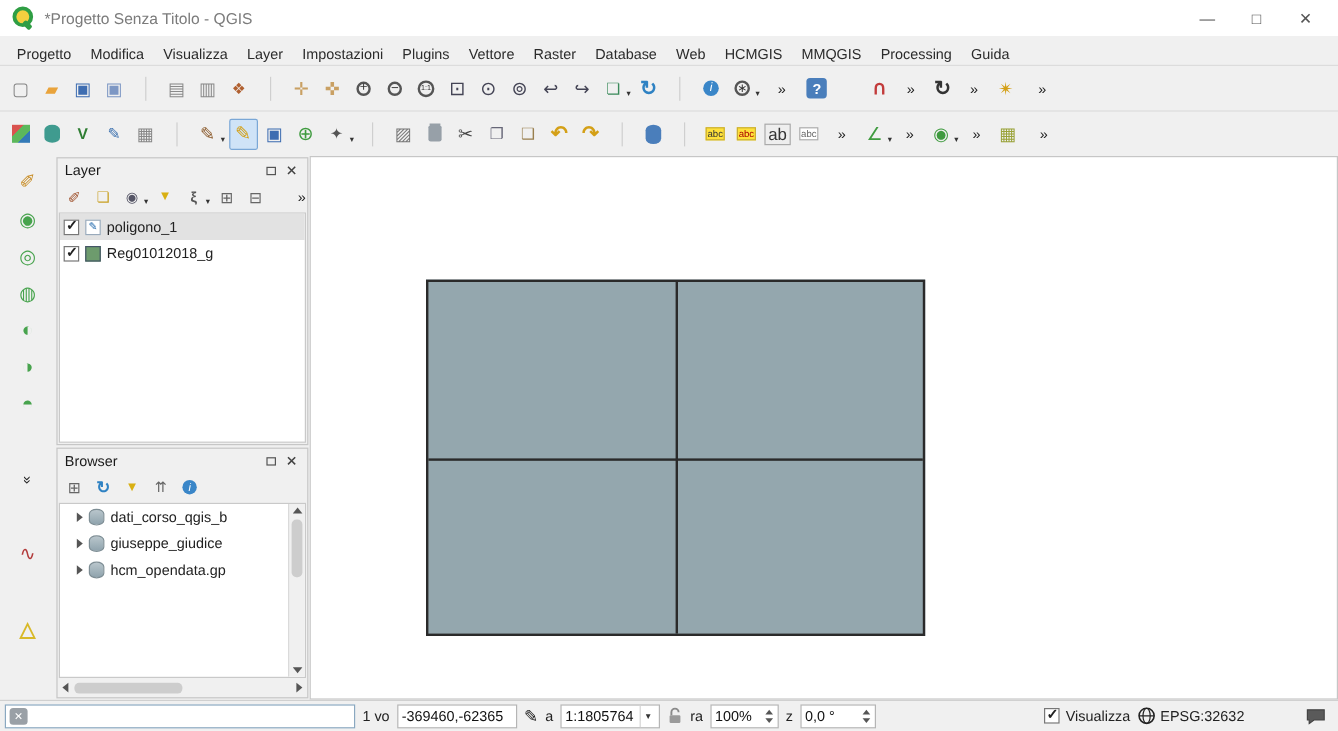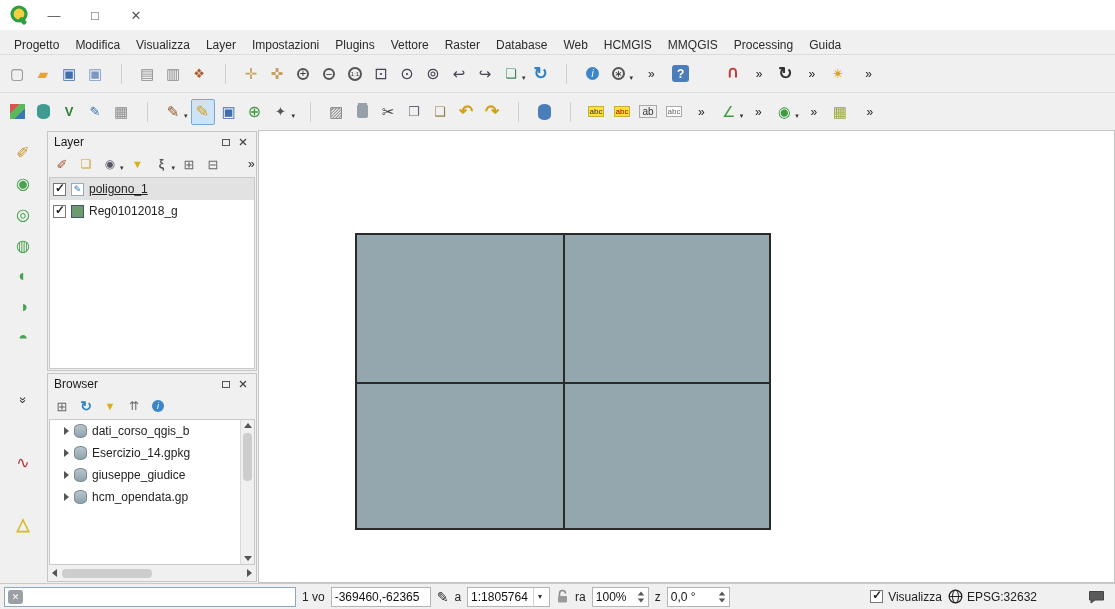--- a/index.html
+++ b/index.html
@@ -36,21 +36,21 @@
   .float-box { width: 8px; height: 7px; border: 1px solid #555; display: inline-block; }
   .panel-tools { height: 24px; display: flex; align-items: center; padding: 0 2px; }
   .panel-tools .tbtn { min-width: 22px; height: 22px; }
   .panel-body { flex: 1; background: #fff; border: 1px solid #c9c9c9; margin: 1px; overflow: hidden; }
 
   .layer-row { height: 22px; display: flex; align-items: center; gap: 5px; padding: 0 3px; }
   .layer-row.selected { background: #e2e2e2; }
   .cb { width: 13px; height: 13px; background: #fff; border: 1px solid #777; position: relative; flex: none; display: inline-block; }
   .cb.checked::after { content: "✓"; position: absolute; left: 1px; top: -3px; font-size: 12px; color: #222; font-weight: bold; }
   .layer-icon { display: inline-flex; align-items: center; justify-content: center; flex: none; }
-  .layer-label.editing { text-decoration: underline; }
+  .layer-label.editing { }
 
   .browser-body { display: flex; margin: 1px; flex: 1; background: #fff; border: 1px solid #c9c9c9; overflow: hidden; }
   .tree { flex: 1; overflow: hidden; }
   .tree-row { height: 22px; display: flex; align-items: center; gap: 5px; padding: 0 2px 0 14px; white-space: nowrap; }
   .expander { width: 0; height: 0; border-top: 4px solid transparent; border-bottom: 4px solid transparent; border-left: 5px solid #555; flex: none; }
   .db-icon { width: 13px; height: 14px; background: linear-gradient(#b9c6cc, #8fa3ad); border-radius: 50% / 30%; border: 1px solid #7d8d94; flex: none; }
 
   .vscroll { width: 14px; background: #f0f0f0; border-left: 1px solid #dadada; display: flex; flex-direction: column; align-items: center; padding: 3px 0; }
   .vthumb { width: 9px; height: 48px; background: #cdcdcd; border-radius: 4px; margin-top: 5px; }
   .hscroll { height: 14px; margin: 0 1px 1px; background: #f0f0f0; display: flex; align-items: center; padding: 0 3px; }
@@ -86,20 +86,21 @@
 <div class="window">
 
   <div class="titlebar">
     <span class="logo">
       <svg width="20" height="20" viewBox="0 0 20 20">
         <circle cx="9" cy="9" r="7" fill="#f4d03f"></circle>
         <circle cx="9" cy="9" r="7" fill="none" stroke="#2f9e44" stroke-width="3.2"></circle>
         <rect x="11.5" y="11.5" width="8" height="4.5" rx="1.5" fill="#2f9e44" transform="rotate(45 11.5 11.5)"></rect>
       </svg>
     </span>
+    <span class="title">*Progetto Senza Titolo - QGIS</span>
     <span class="wbtn">—</span>
     <span class="wbtn">□</span>
     <span class="wbtn">✕</span>
   </div>
 
   <div class="menubar">
 
       <span class="menu-item">Progetto</span>
 
       <span class="menu-item">Modifica</span>
@@ -528,21 +529,21 @@
 
       <span class="tgroup">
         <span class="tbtn">
           <span class="glyph" style="background: rgb(255, 225, 58); border: 1px solid rgb(201, 174, 53); font-size: 8px; padding: 0px 1px; color: rgb(170, 0, 0);">abc</span>
         </span>
 
       </span>
 
       <span class="tgroup">
         <span class="tbtn">
-          <span class="glyph" style="background: rgb(238, 238, 238); border: 1px solid rgb(170, 170, 170); font-size: 10px; padding: 0px 2px; color: rgb(51, 51, 51);">ab</span>
+          <span class="glyph" style="background: rgb(238, 238, 238); border: 1px solid rgb(170, 170, 170); font-size: 14px; padding: 0px 2px; color: rgb(51, 51, 51);">ab</span>
         </span>
 
       </span>
 
       <span class="tgroup">
         <span class="tbtn">
           <span class="glyph" style="background: rgb(255, 255, 255); border: 1px solid rgb(170, 170, 170); font-size: 8px; padding: 0px 1px; color: rgb(102, 102, 102);">abc</span>
         </span>
 
       </span>
@@ -792,25 +793,20 @@
           <div class="tree">
 
 
               <div class="tree-row">
                 <span class="expander"></span>
                 <span class="db-icon"></span>
                 <span class="tree-label">dati_corso_qgis_b</span>
               </div>
 
 
-              <div class="tree-row">
-                <span class="expander"></span>
-                <span class="db-icon"></span>
-                <span class="tree-label">Esercizio_14.gpkg</span>
-              </div>
 
               <div class="tree-row">
                 <span class="expander"></span>
                 <span class="db-icon"></span>
                 <span class="tree-label">giuseppe_giudice</span>
               </div>
 
               <div class="tree-row">
                 <span class="expander"></span>
                 <span class="db-icon"></span>

